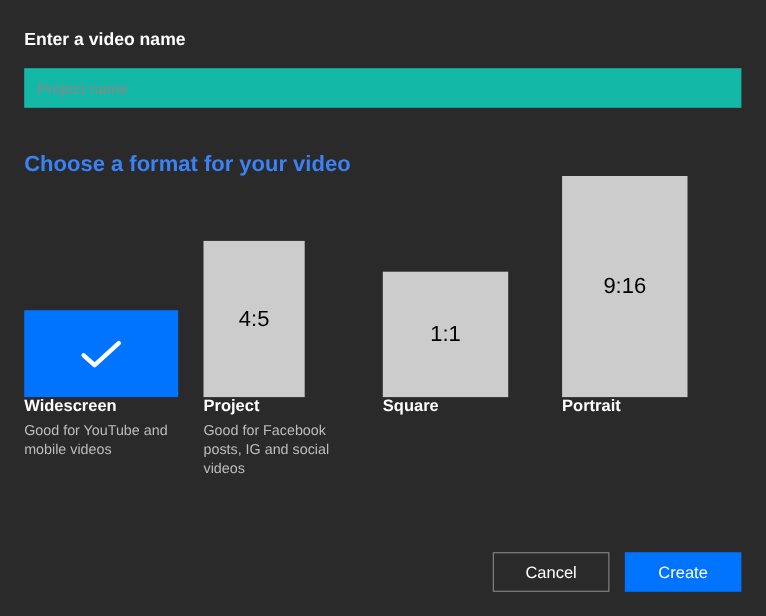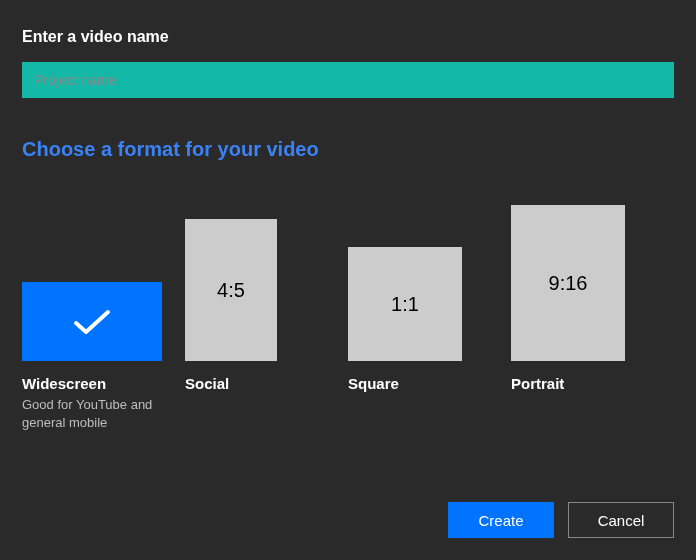--- a/index.html
+++ b/index.html
@@ -60,30 +60,29 @@
       display: flex;
       align-items: center;
       justify-content: center;
       color: #000;
       font-size: 20px;
       font-weight: 500;
     }
     .thumb-wide { width: 140px; height: 79px; background: #0073ff; }
     .thumb-45 { width: 92px; height: 142px; }
     .thumb-11 { width: 114px; height: 114px; margin-top: 24px; }
-    .thumb-916 { width: 114px; height: 156px; }
+    .thumb-916 { width: 114px; height: 201px; }
     .check-icon {
       display: inline-block;
     }
     .check-icon svg { display: block; }
     .card-title {
       font-size: 15px;
       font-weight: 700;
       color: #fff;
-      margin-top: 14px;
       margin-bottom: 4px;
     }
     .card-desc {
       font-size: 13px;
       color: #bdbdbd;
       line-height: 1.35;
     }
     .footer {
       position: absolute;
       bottom: 22px;
@@ -129,30 +128,31 @@
     <div class="thumb-area">
       <div class="thumb thumb-wide">
         <span class="check-icon">
           <svg width="38" height="28" viewBox="0 0 38 28">
               <path d="M3 15 L13 24 L35 4" stroke="#fff" stroke-width="4" fill="none" stroke-linecap="round" stroke-linejoin="round"></path>
             </svg>
         </span>
       </div>
     </div>
     <div class="card-title">Widescreen</div>
-    <div class="card-desc">Good for YouTube and general mobile</div>
+    <div class="card-desc">Good for YouTube and mobile videos</div>
   </div>
 
   <div class="card">
     <div class="thumb-area">
       <div class="thumb thumb-45">
         <span>4:5</span>
       </div>
     </div>
-    <div class="card-title">Social</div>
+    <div class="card-title">Project</div>
+    <div class="card-desc">Good for Facebook posts, IG and social videos</div>
   </div>
 
   <div class="card">
     <div class="thumb-area">
       <div class="thumb thumb-11">
         <span>1:1</span>
       </div>
     </div>
     <div class="card-title">Square</div>
   </div>
@@ -162,18 +162,18 @@
       <div class="thumb thumb-916">
         <span>9:16</span>
       </div>
     </div>
     <div class="card-title">Portrait</div>
   </div>
 
 </div>
 
 <div class="footer">
+  <button class="btn btn-cancel">Cancel</button>
   <button class="btn btn-create">Create</button>
-  <button class="btn btn-cancel">Cancel</button>
 </div>
 
 
 
 
 </body></html>

